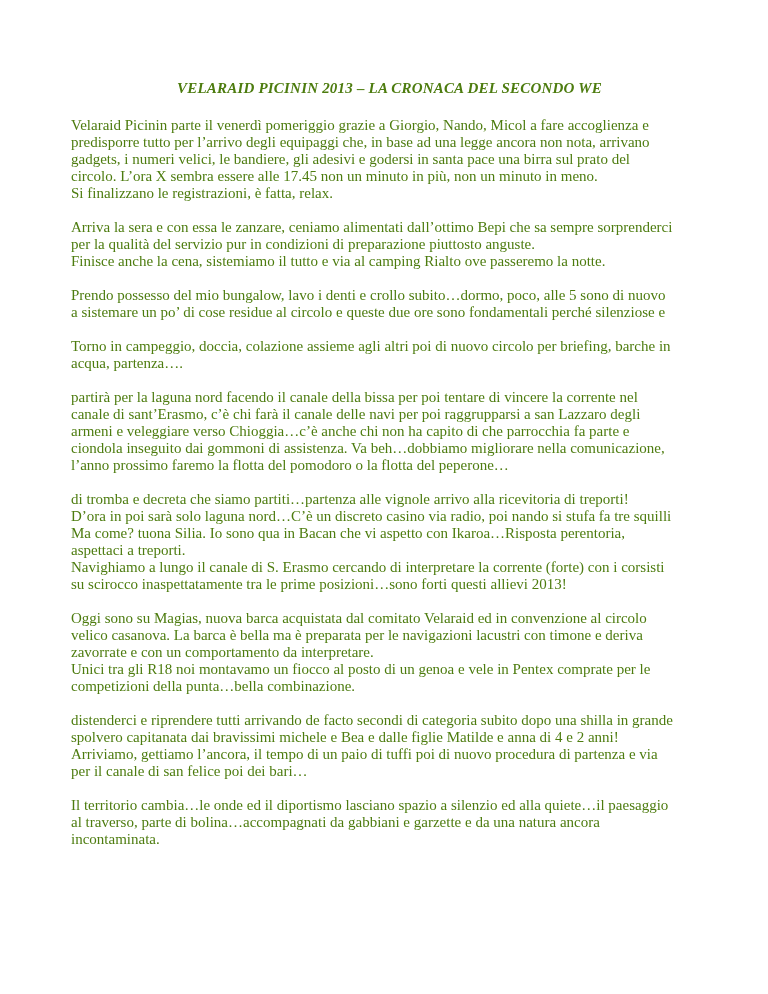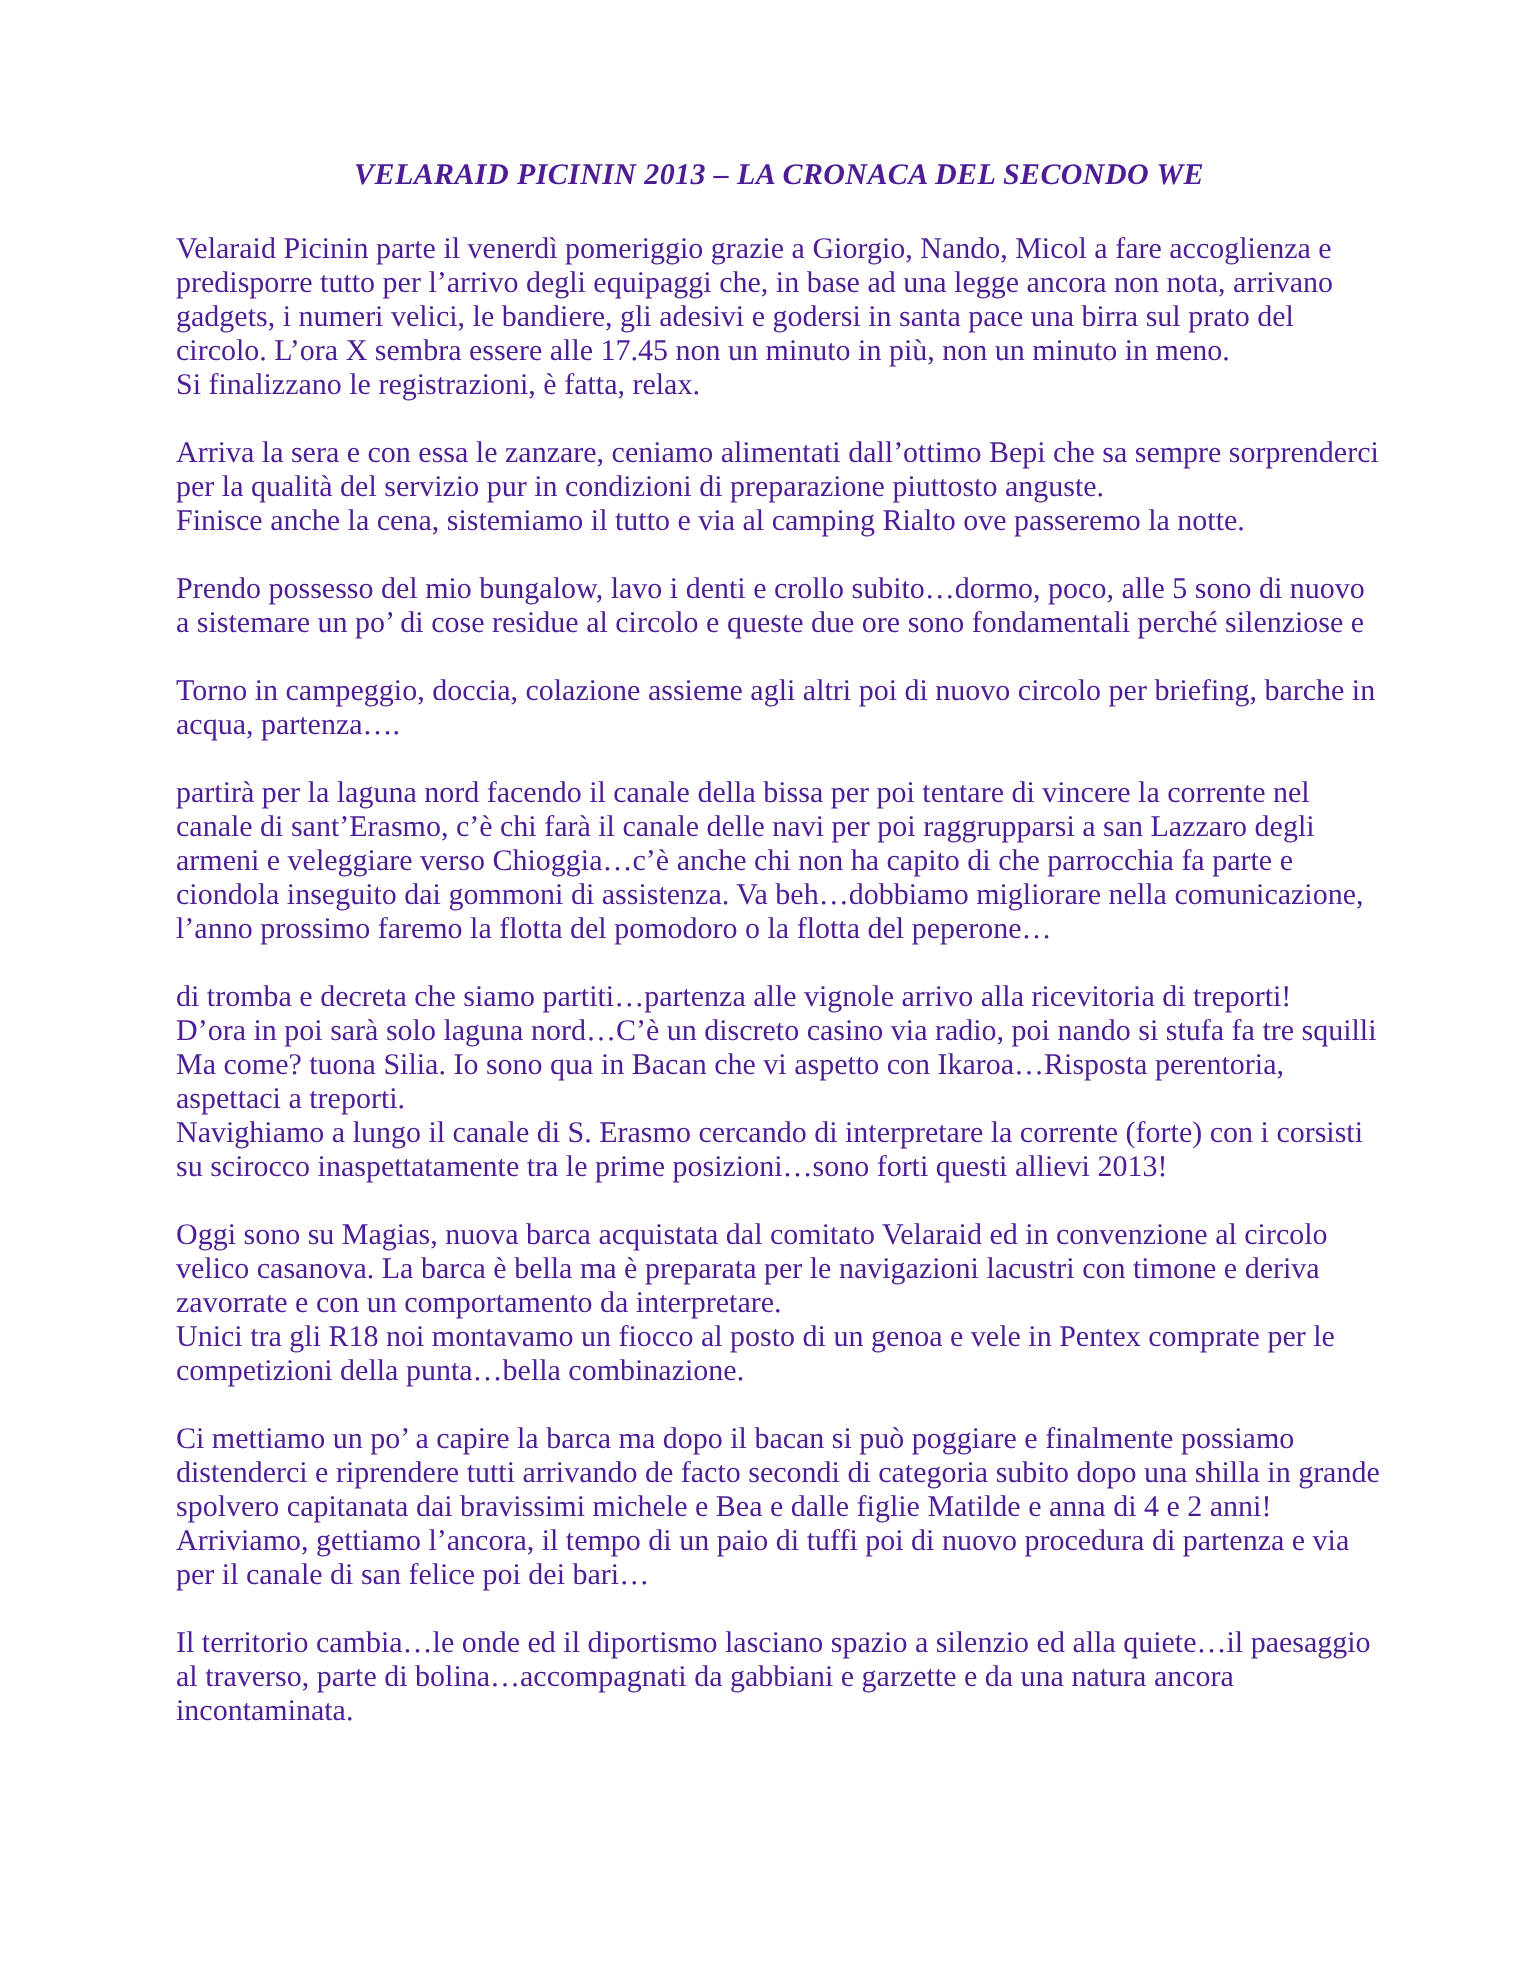--- a/index.html
+++ b/index.html
@@ -5,41 +5,41 @@
     html, body {
       margin: 0;
       padding: 0;
       background: #ffffff;
     }
     .page {
       position: relative;
       width: 768px;
       height: 994px;
       background: #ffffff;
-      color: #4c1d95;
+      color: #4d7c0f;
       font-family: "Liberation Serif", "DejaVu Serif", serif;
       font-size: 15px;
       line-height: 17px;
       box-sizing: border-box;
       padding: 80px 60px 0 71px;
       overflow: hidden;
     }
     .doc-title {
       font-weight: bold;
       font-style: italic;
       text-align: center;
       margin: 0 0 20px 0;
       letter-spacing: 0.2px;
       white-space: nowrap;
     }
     .doc-body {
       width: 640px;
     }
     .para {
-      margin: 0 0 17px 17px;
+      margin: 0 0 17px 0;
     }
     .line {
       white-space: nowrap;
       height: 17px;
     }
   </style>
 </head>
 <body>
 
 <div class="page">
@@ -81,21 +81,20 @@
         <div class="line">su scirocco inaspettatamente tra le prime posizioni…sono forti questi allievi 2013!</div>
       </div>
       <div class="para">
         <div class="line">Oggi sono su Magias, nuova barca acquistata dal comitato Velaraid ed in convenzione al circolo</div>
         <div class="line">velico casanova. La barca è bella ma è preparata per le navigazioni lacustri con timone e deriva</div>
         <div class="line">zavorrate e con un comportamento da interpretare.</div>
         <div class="line">Unici tra gli R18 noi montavamo un fiocco al posto di un genoa e vele in Pentex comprate per le</div>
         <div class="line">competizioni della punta…bella combinazione.</div>
       </div>
       <div class="para">
-        <div class="line">Ci mettiamo un po’ a capire la barca ma dopo il bacan si può poggiare e finalmente possiamo</div>
         <div class="line">distenderci e riprendere tutti arrivando de facto secondi di categoria subito dopo una shilla in grande</div>
         <div class="line">spolvero capitanata dai bravissimi michele e Bea e dalle figlie Matilde e anna di 4 e 2 anni!</div>
         <div class="line">Arriviamo, gettiamo l’ancora, il tempo di un paio di tuffi poi di nuovo procedura di partenza e via</div>
         <div class="line">per il canale di san felice poi dei bari…</div>
       </div>
       <div class="para">
         <div class="line">Il territorio cambia…le onde ed il diportismo lasciano spazio a silenzio ed alla quiete…il paesaggio</div>
         <div class="line">al traverso, parte di bolina…accompagnati da gabbiani e garzette e da una natura ancora</div>
         <div class="line">incontaminata.</div>
       </div>

